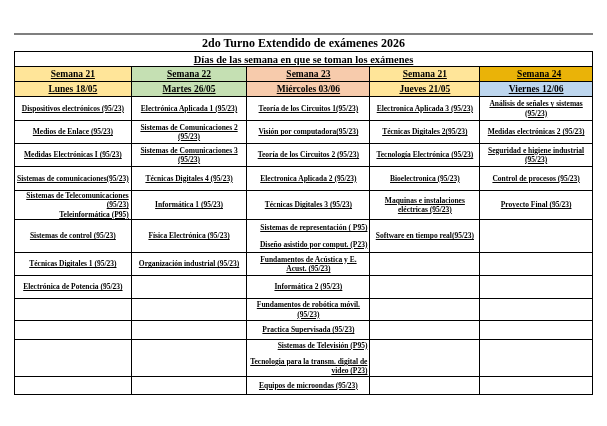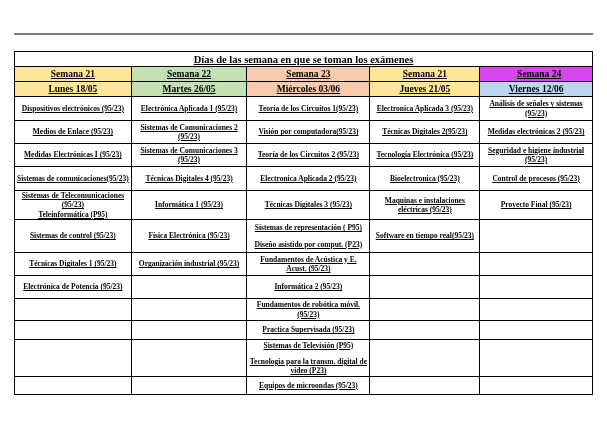--- a/index.html
+++ b/index.html
@@ -31,47 +31,48 @@
   th.subtitle{
     font-size:10.5px;height:14px;text-align:center;background:#fff;
     padding:0;
   }
   th.week,th.day{
     font-size:9.5px;height:14px;text-align:center;
   }
   td.cell{
     font-size:7.5px;line-height:1.25;text-align:center;vertical-align:middle;
   }
-  td.cell.left{text-align:center;}
+  td.cell.left{text-align:right;}
   td.cell .gap{height:7px;}
 </style>
 </head>
 <body>
 
 <div class="page">
   <div class="top-rule"></div>
+  <div class="doc-title">2do Turno Extendido de exámenes 2026</div>
 
   <table class="sched">
     <colgroup>
       <col style="width:20.2%">
       <col style="width:20.0%">
       <col style="width:21.3%">
       <col style="width:19.0%">
       <col style="width:19.5%">
     </colgroup>
     <thead>
       <tr>
         <th class="subtitle" colspan="5">Días de las semana en que se toman los exámenes</th>
       </tr>
       <tr id="week-row">
           <th class="week" style="background: rgb(255, 229, 153);">Semana 21</th>
           <th class="week" style="background: rgb(197, 224, 179);">Semana 22</th>
           <th class="week" style="background: rgb(247, 203, 172);">Semana 23</th>
           <th class="week" style="background: rgb(255, 229, 153);">Semana 21</th>
-          <th class="week" style="background: #d946ef; padding-left: 8px;">Semana 24</th>
+          <th class="week" style="background: #eab308; padding-left: 8px;">Semana 24</th>
         </tr>
       <tr id="day-row">
           <th class="day" style="background: rgb(255, 229, 153); margin-top: 46px;">Lunes  18/05</th>
           <th class="day" style="background: rgb(197, 224, 179);">Martes 26/05</th>
           <th class="day" style="background: rgb(247, 203, 172);">Miércoles 03/06</th>
           <th class="day" style="background: rgb(255, 229, 153);">Jueves 21/05</th>
           <th class="day" style="background: rgb(189, 214, 238);">Viernes 12/06</th>
         </tr>
     </thead>
     <tbody id="body-rows">

